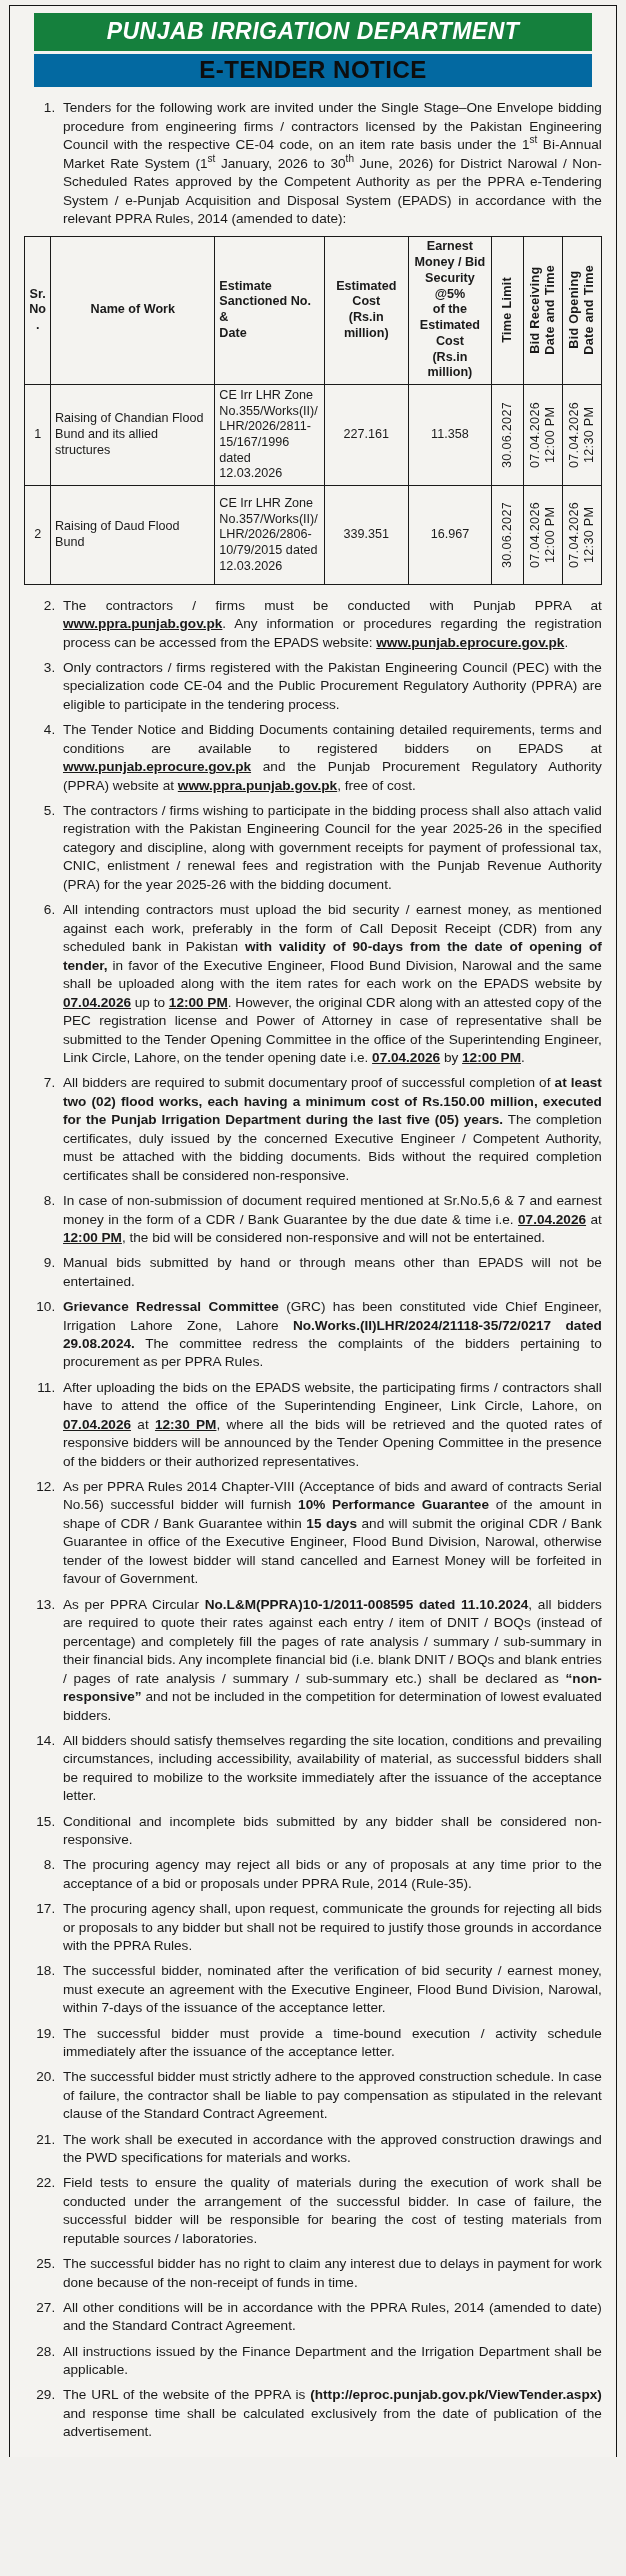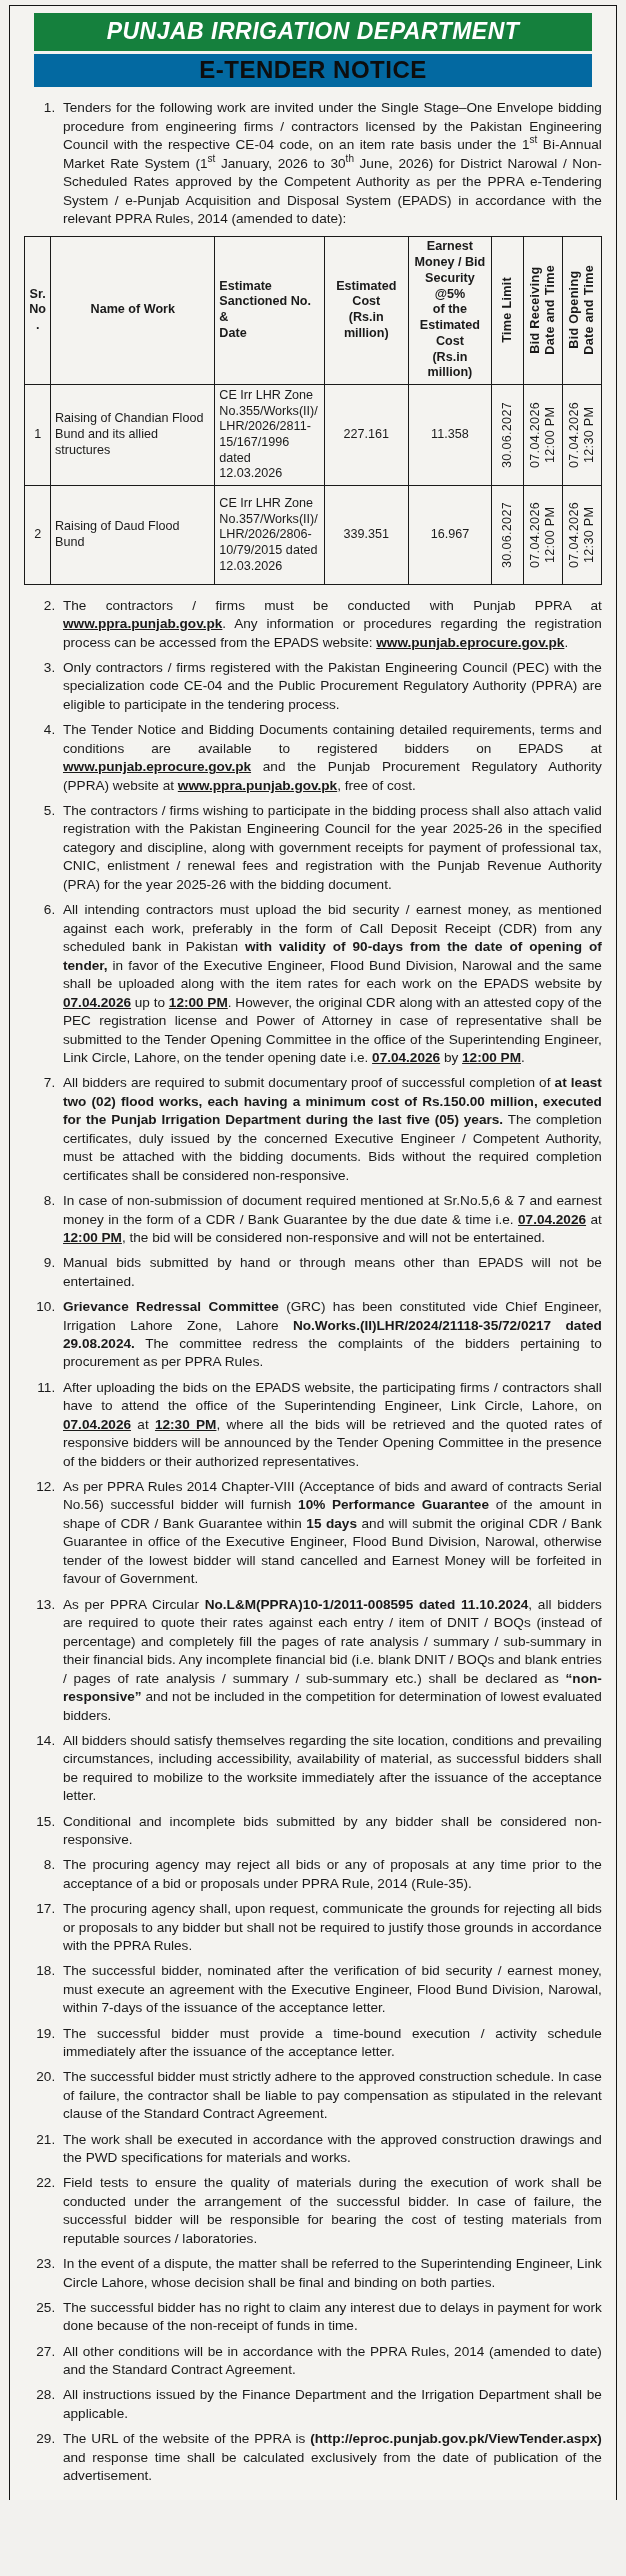--- a/index.html
+++ b/index.html
@@ -277,24 +277,20 @@
       </div>
       <div class="item">
         <span class="num">21.</span>
         <div class="txt"><span>The work shall be executed in accordance with the approved construction drawings and the PWD specifications for materials and works.</span></div>
       </div>
       <div class="item">
         <span class="num">22.</span>
         <div class="txt"><span>Field tests to ensure the quality of materials during the execution of work shall be conducted under the arrangement of the successful bidder. In case of failure, the successful bidder will be responsible for bearing the cost of testing materials from reputable sources / laboratories.</span></div>
       </div>
       <div class="item">
-        <span class="num">23.</span>
-        <div class="txt"><span>In the event of a dispute, the matter shall be referred to the Superintending Engineer, Link Circle Lahore, whose decision shall be final and binding on both parties.</span></div>
-      </div>
-      <div class="item">
         <span class="num">25.</span>
         <div class="txt"><span>The successful bidder has no right to claim any interest due to delays in payment for work done because of the non-receipt of funds in time.</span></div>
       </div>
       <div class="item">
         <span class="num">27.</span>
         <div class="txt"><span>All other conditions will be in accordance with the PPRA Rules, 2014 (amended to date) and the Standard Contract Agreement.</span></div>
       </div>
       <div class="item">
         <span class="num">28.</span>
         <div class="txt"><span>All instructions issued by the Finance Department and the Irrigation Department shall be applicable.</span></div>

